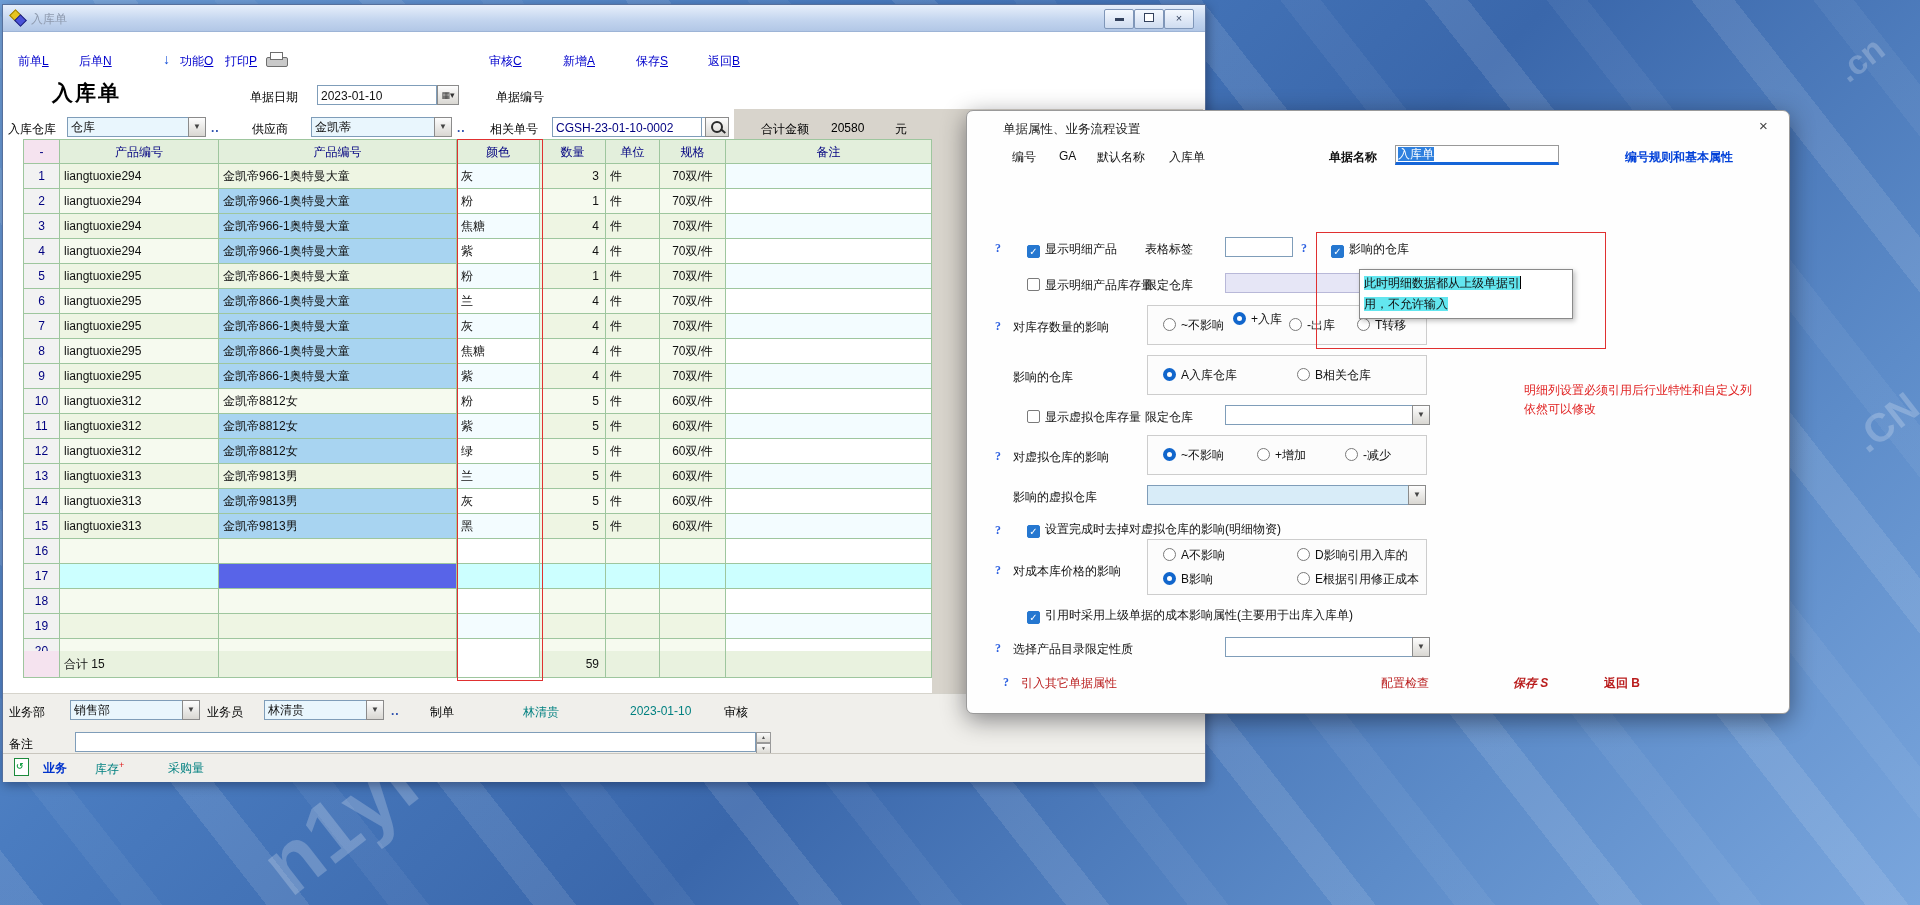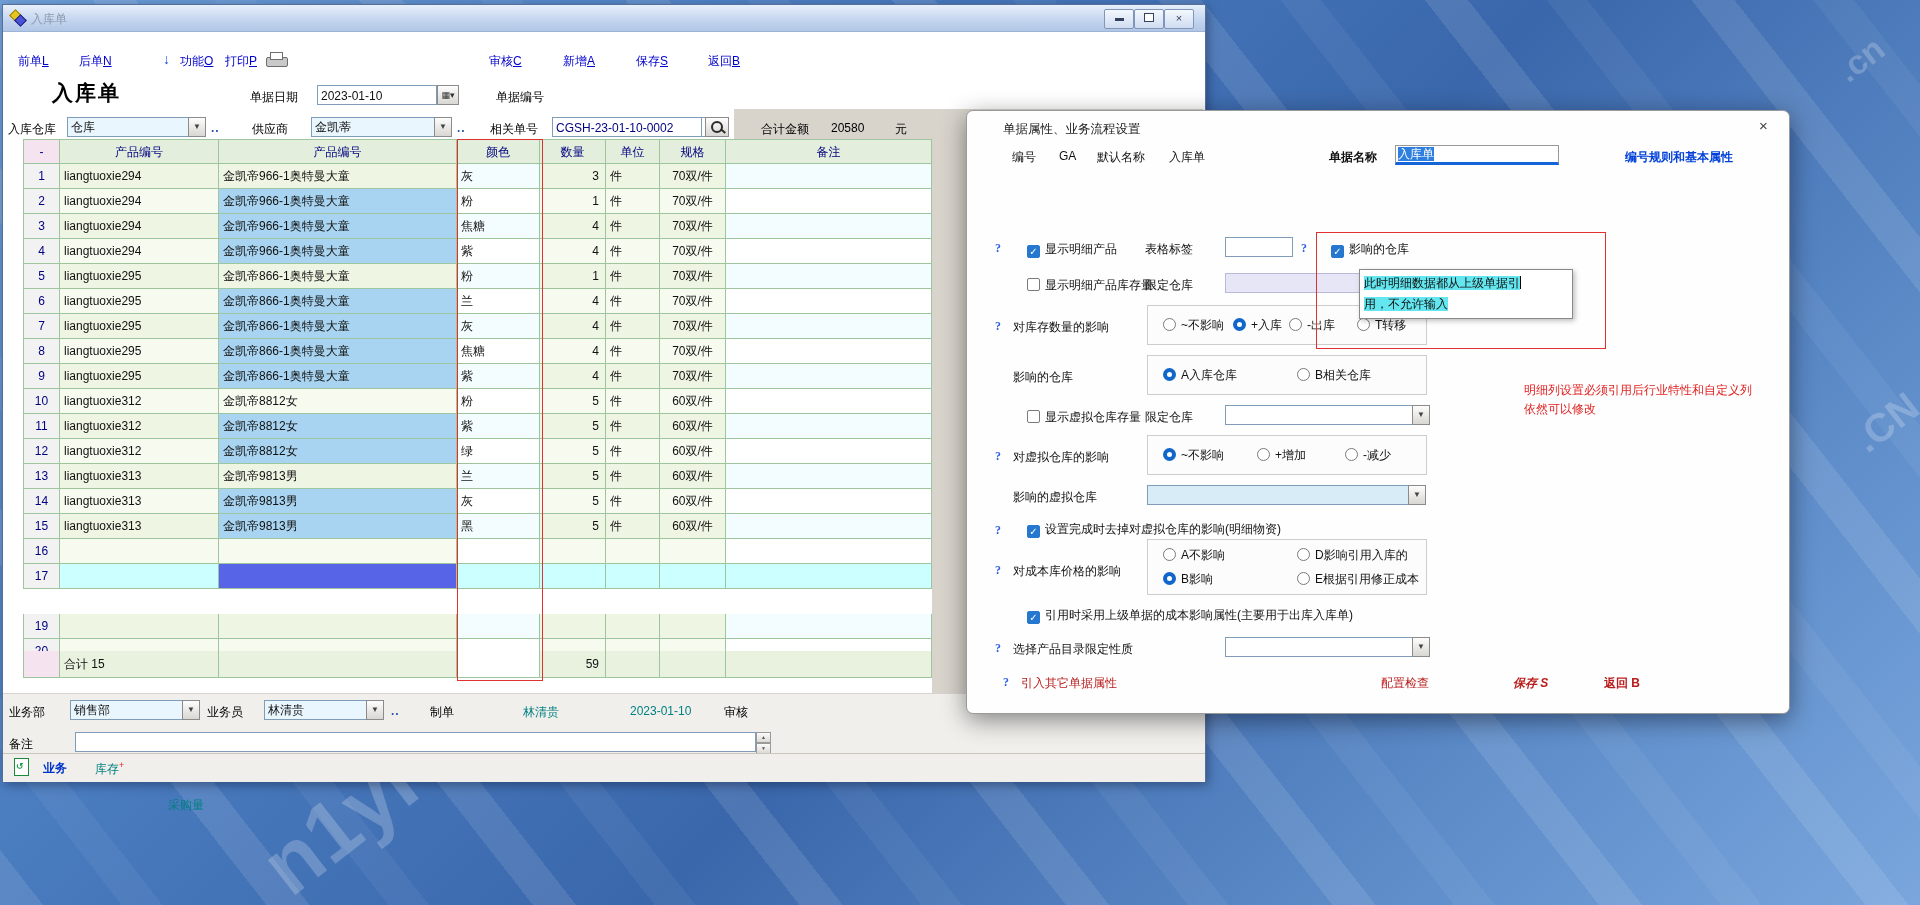--- a/index.html
+++ b/index.html
@@ -352,20 +352,30 @@
         <div style="position: absolute; left: 0px; top: 400px; width: 910px; height: 25px;">
           <div class="cell" style="left: 0px; top: 0px; width: 37px; background: rgb(242, 242, 242); text-align: center; color: rgb(0, 0, 128); border-left: 1px solid rgb(158, 198, 158);">17</div>
           <div class="cell" style="left: 37px; top: 0px; width: 159px; background: rgb(204, 255, 255); padding-left: 4px;"></div>
           <div class="cell" style="left: 196px; top: 0px; width: 238px; background: rgb(88, 100, 232); padding-left: 4px;"></div>
           <div class="cell" style="left: 434px; top: 0px; width: 83px; background: rgb(204, 255, 255); padding-left: 4px;"></div>
           <div class="cell" style="left: 517px; top: 0px; width: 66px; background: rgb(204, 255, 255); text-align: right; padding-right: 6px;"></div>
           <div class="cell" style="left: 583px; top: 0px; width: 54px; background: rgb(204, 255, 255); padding-left: 4px;"></div>
           <div class="cell" style="left: 637px; top: 0px; width: 66px; background: rgb(204, 255, 255); text-align: center;"></div>
           <div class="cell" style="left: 703px; top: 0px; width: 206px; background: rgb(204, 255, 255); padding-left: 4px;"></div>
         </div>
+        <div style="position: absolute; left: 0px; top: 425px; width: 910px; height: 25px;">
+          <div class="cell" style="left: 0px; top: 0px; width: 37px; background: rgb(242, 242, 242); text-align: center; color: rgb(0, 0, 128); border-left: 1px solid rgb(158, 198, 158);">18</div>
+          <div class="cell" style="left: 37px; top: 0px; width: 159px; background: rgb(246, 250, 239); padding-left: 4px;"></div>
+          <div class="cell" style="left: 196px; top: 0px; width: 238px; background: rgb(246, 250, 239); padding-left: 4px;"></div>
+          <div class="cell" style="left: 434px; top: 0px; width: 83px; background: rgb(255, 255, 255); padding-left: 4px;"></div>
+          <div class="cell" style="left: 517px; top: 0px; width: 66px; background: rgb(246, 250, 239); text-align: right; padding-right: 6px;"></div>
+          <div class="cell" style="left: 583px; top: 0px; width: 54px; background: rgb(246, 250, 239); padding-left: 4px;"></div>
+          <div class="cell" style="left: 637px; top: 0px; width: 66px; background: rgb(246, 250, 239); text-align: center;"></div>
+          <div class="cell" style="left: 703px; top: 0px; width: 206px; background: rgb(255, 255, 255); padding-left: 4px;"></div>
+        </div>
         <div style="position: absolute; left: 0px; top: 450px; width: 910px; height: 25px;">
           <div class="cell" style="left: 0px; top: 0px; width: 37px; background: rgb(242, 242, 242); text-align: center; color: rgb(0, 0, 128); border-left: 1px solid rgb(158, 198, 158);">19</div>
           <div class="cell" style="left: 37px; top: 0px; width: 159px; background: rgb(238, 245, 227); padding-left: 4px;"></div>
           <div class="cell" style="left: 196px; top: 0px; width: 238px; background: rgb(238, 245, 227); padding-left: 4px;"></div>
           <div class="cell" style="left: 434px; top: 0px; width: 83px; background: rgb(243, 252, 255); padding-left: 4px;"></div>
           <div class="cell" style="left: 517px; top: 0px; width: 66px; background: rgb(238, 245, 227); text-align: right; padding-right: 6px;"></div>
           <div class="cell" style="left: 583px; top: 0px; width: 54px; background: rgb(238, 245, 227); padding-left: 4px;"></div>
           <div class="cell" style="left: 637px; top: 0px; width: 66px; background: rgb(238, 245, 227); text-align: center;"></div>
           <div class="cell" style="left: 703px; top: 0px; width: 206px; background: rgb(243, 252, 255); padding-left: 4px;"></div>
         </div>
@@ -413,21 +423,21 @@
       <div>▼</div>
     </div>
 
   <div id="tabSep"></div>
   <div id="docIcon">
       <span>↺</span>
     </div>
   <div id="btabs">
       <span class="btab" style="left: 40px; color: rgb(0, 51, 204); font-weight: bold;">业务</span>
       <span class="btab" style="left: 92px; color: rgb(0, 128, 128); font-weight: normal;">库存<span class="supRed">+</span></span>
-      <span class="btab" style="left: 165px; color: rgb(0, 128, 128); font-weight: normal; margin-top: 37px;">采购量</span>
+      <span class="btab" style="left: 165px; color: rgb(0, 128, 128); font-weight: normal;">采购量</span>
     </div>
 </div>
 
 <div id="dlg">
   <div id="dlgTitle">单据属性、业务流程设置</div>
   <div id="dlgClose">×</div>
 
   <span class="abs" style="left:45px;top:38px;">编号</span>
   <span class="abs" style="left:92px;top:38px;">GA</span>
   <span class="abs" style="left:130px;top:38px;">默认名称</span>
@@ -446,21 +456,21 @@
 
   <span class="abs" style="left:60px;top:166px;"><span class="cb"></span><span>显示明细产品库存量</span></span>
   <span class="abs" style="left:178px;top:166px;">限定仓库</span>
   <div class="inp" style="left:258px;top:162px;width:202px;background:#e6e6f6;border-color:#b8b8d8;"></div>
 
   <span class="abs help" style="left:28px;top:208px;">?</span>
   <span class="abs" style="left:46px;top:208px;">对库存数量的影响</span>
   <div class="grp" style="left:180px;top:194px;width:280px;height:40px;"></div>
   <div id="g-stock">
       <span class="ropt" style="left: 196px; top: 206px;"><span class="radio"></span>~不影响</span>
-      <span class="ropt" style="left: 266px; top: 206px; text-align: center;"><span class="radio sel"></span>+入库</span>
+      <span class="ropt" style="left: 266px; top: 200px; text-align: center;"><span class="radio sel"></span>+入库</span>
       <span class="ropt" style="left: 322px; top: 206px;"><span class="radio"></span>-出库</span>
       <span class="ropt" style="left: 390px; top: 206px;"><span class="radio"></span>T转移</span>
     </div>
 
   <span class="abs" style="left:46px;top:258px;">影响的仓库</span>
   <div class="grp" style="left:180px;top:244px;width:280px;height:40px;"></div>
   <div id="g-wh">
       <span class="ropt" style="left: 196px; top: 256px;"><span class="radio sel"></span>A入库仓库</span>
       <span class="ropt" style="left: 330px; top: 256px;"><span class="radio"></span>B相关仓库</span>
     </div>

